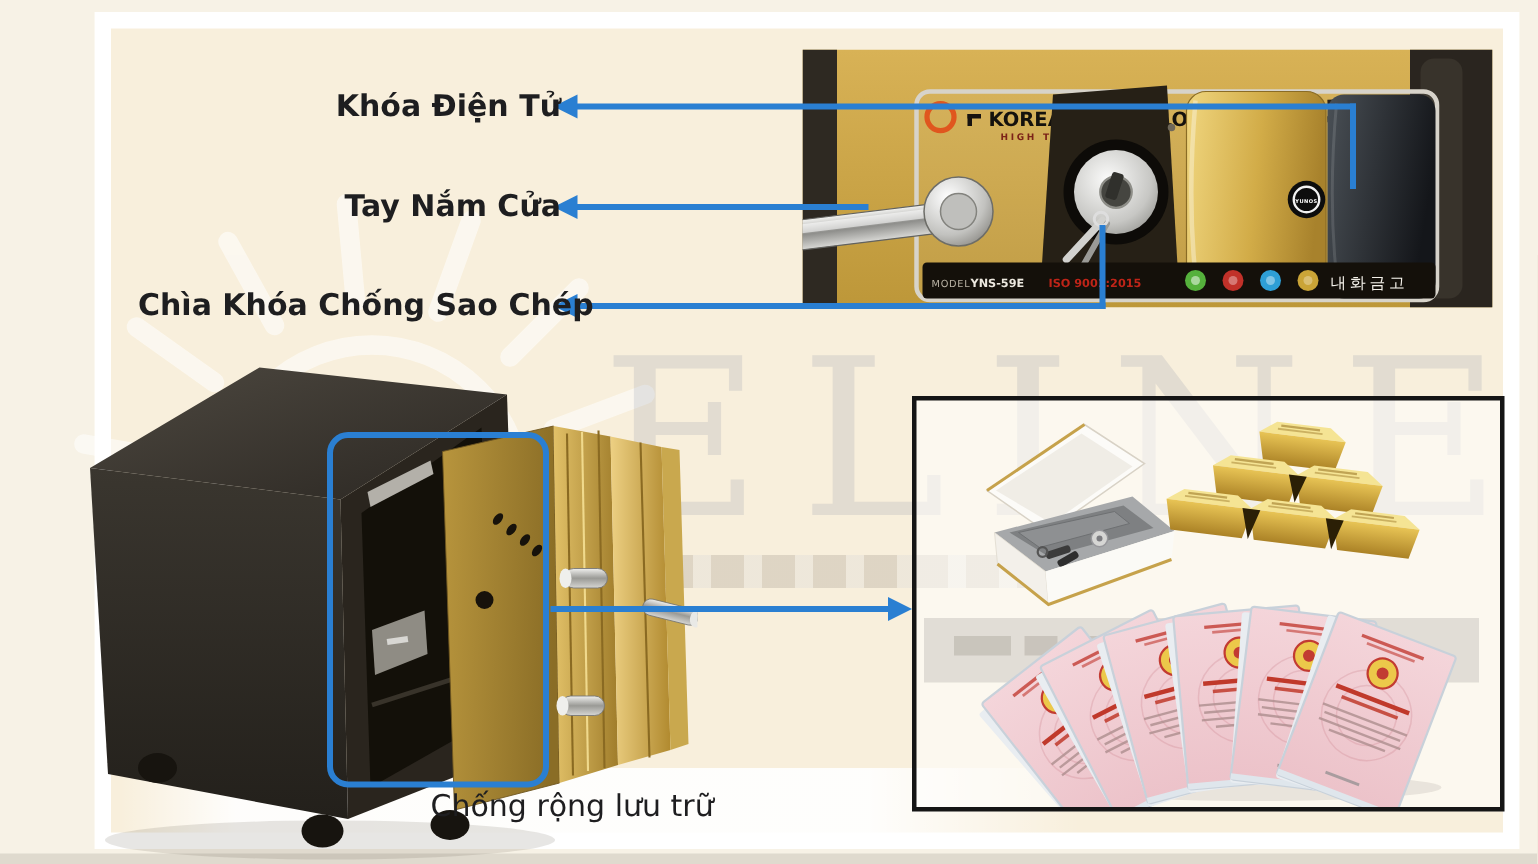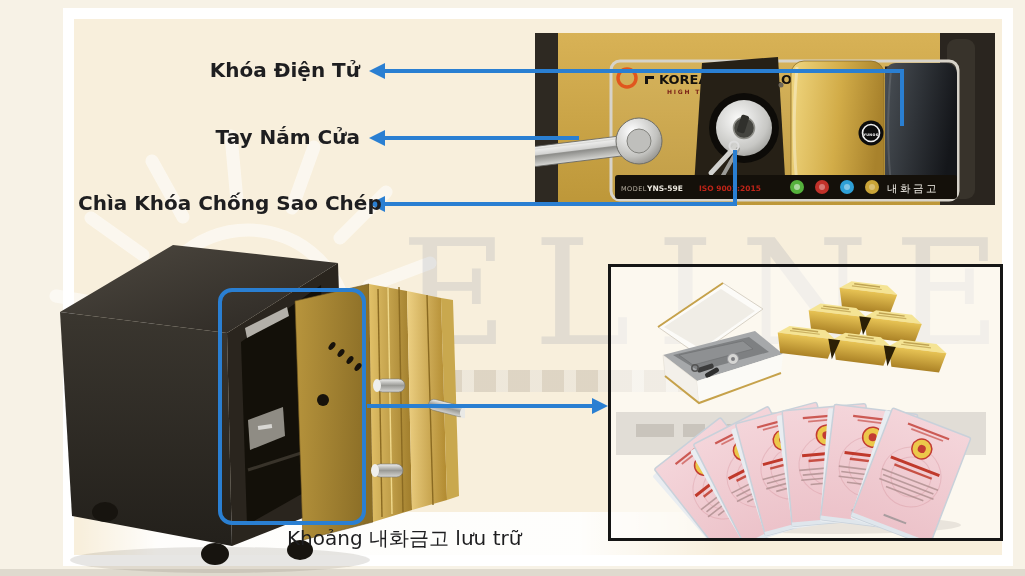--- a/index.html
+++ b/index.html
@@ -28,21 +28,21 @@
   .h-line{height:4px;}
   .v-line{width:4px;}
   #highlight-rect{left:218px;top:288px;width:148px;height:237px;border:4px solid #2a7fd2;
                   border-radius:14px;box-sizing:border-box;}
   .arrow-left{width:0;height:0;border-top:8px solid transparent;border-bottom:8px solid transparent;
               border-right:16px solid #2a7fd2;}
   .arrow-right{width:0;height:0;border-top:8px solid transparent;border-bottom:8px solid transparent;
                border-left:16px solid #2a7fd2;}
   
   .lbl{color:#1e1e20;font-size:20px;font-weight:600;white-space:nowrap;}
-  .lbl-right{left:78px;width:282px;text-align:right;}
+  .lbl-right{left:92px;width:282px;text-align:right;}
   #lbl-storage{left:287px;top:525px;font-weight:500;}
   svg{display:block;}
 </style>
 </head>
 <body>
 
 <div id="stage">
 
   <div id="panel" class="abs"></div>
 
@@ -328,16 +328,16 @@
   <div class="abs bline h-line" style="left:383px;top:136px;width:196px;"></div>
   <div class="abs arrow-left" style="left:369px;top:130px;"></div>
 
   <div class="abs bline h-line" style="left:383px;top:202px;width:354px;"></div>
   <div class="abs bline v-line" style="left:733px;top:150px;height:56px;"></div>
   <div class="abs arrow-left" style="left:369px;top:196px;"></div>
 
   <div class="abs lbl lbl-right" style="top:58px;">Khóa Điện Tử</div>
   <div class="abs lbl lbl-right" style="top:191px;">Chìa Khóa Chống Sao Chép</div>
   <div class="abs lbl lbl-right" style="top:125px;">Tay Nắm Cửa</div>
-  <div id="lbl-storage" class="abs lbl">Khoảng 내화금고 lưu trữ</div>
+  <div id="lbl-storage" class="abs lbl">Chống rộng lưu trữ</div>
 
   <div id="bottom-edge" class="abs"></div>
 </div>
 
 </body></html>

